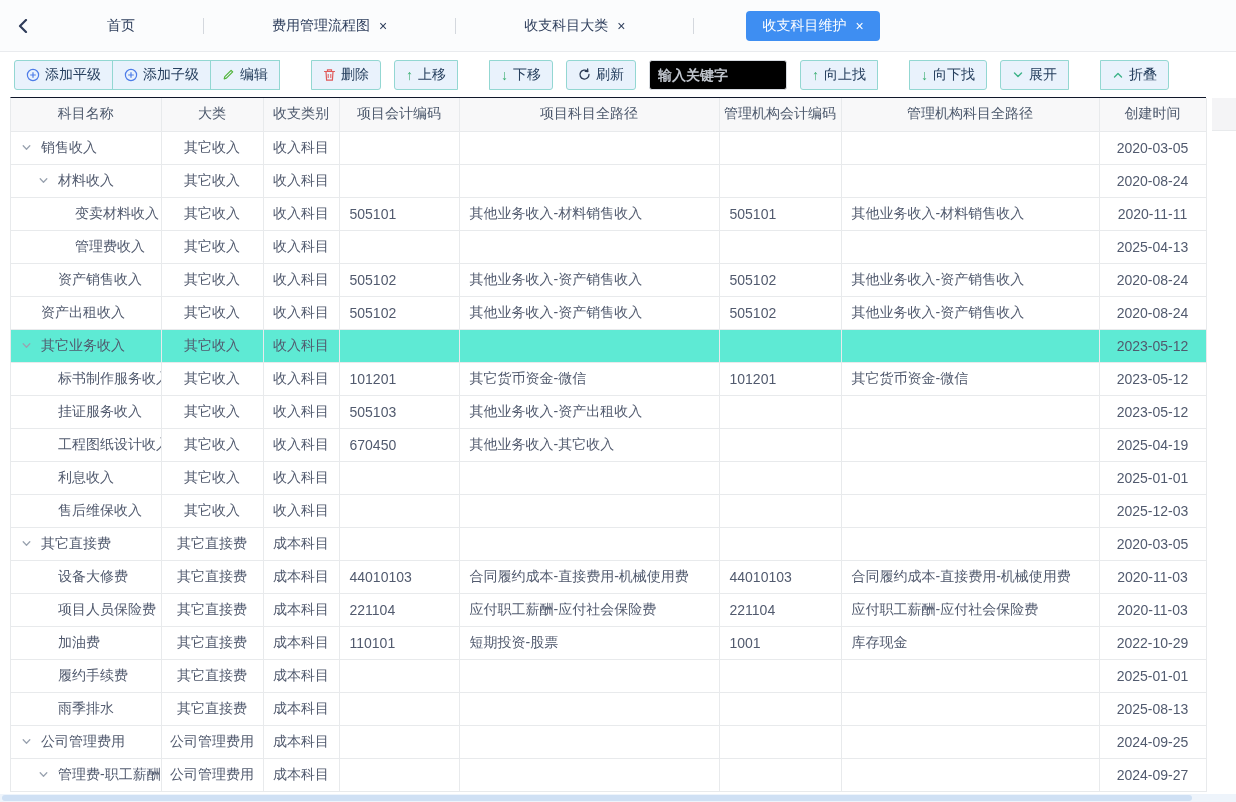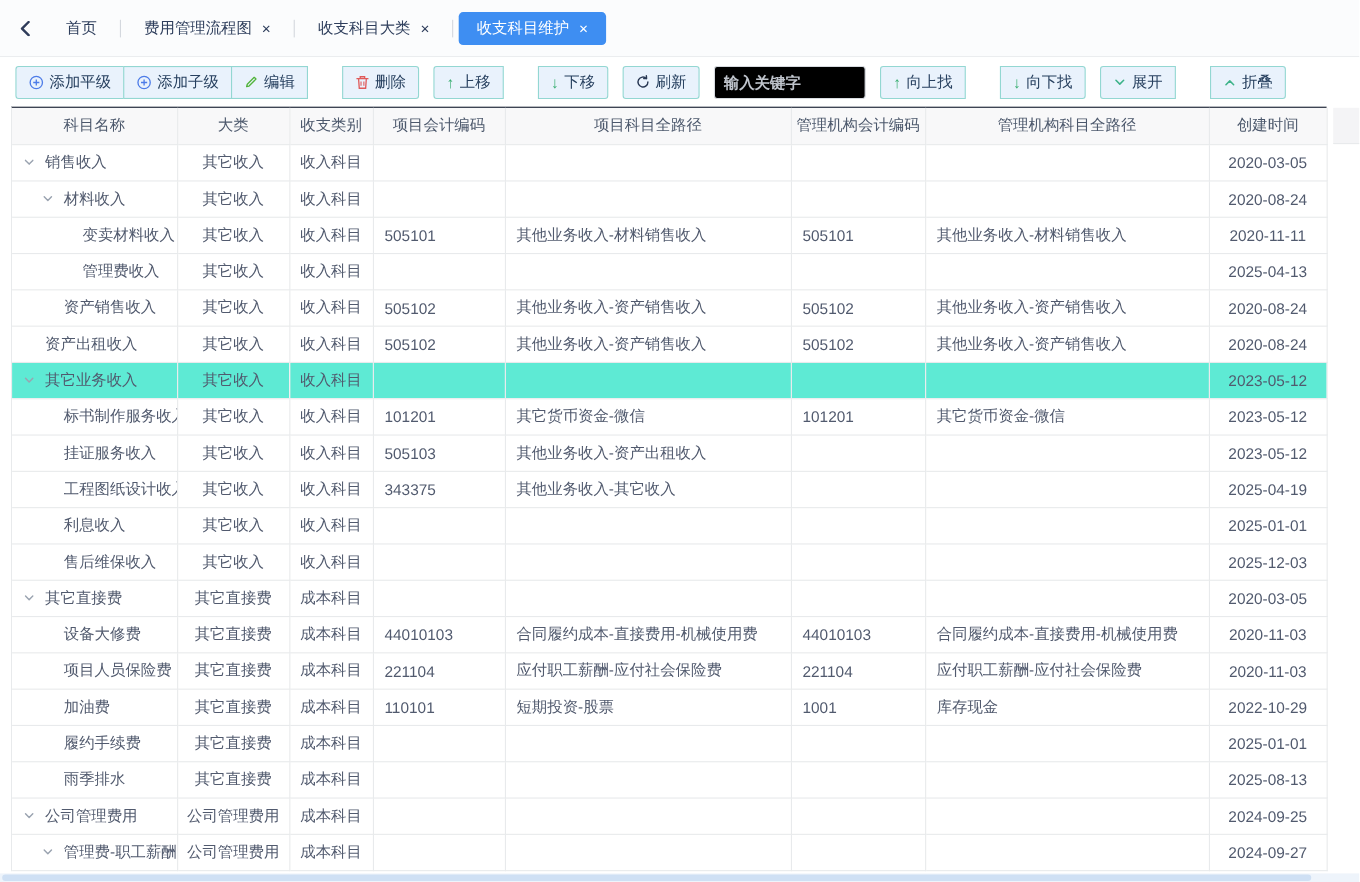--- a/index.html
+++ b/index.html
@@ -3,21 +3,21 @@
 <meta charset="utf-8">
 <style>
   * { margin:0; padding:0; box-sizing:border-box; }
   html,body { background:#fff; }
   .screen {
     width:1236px; height:802px; position:relative; overflow:hidden;
     background:#fff; font-family:"Liberation Sans","DejaVu Sans",sans-serif;
   }
   
   .tabbar { height:52px; background:#fbfcfd; border-bottom:1px solid #e9ebee;
-            display:flex; align-items:center; padding:0 10px; }
+            display:flex; align-items:center; padding:0 10px;gap:47px; }
   .back-btn { width:26px; height:30px; display:flex; align-items:center; justify-content:center;
               margin-right:8px; cursor:pointer; }
   .tab { display:flex; align-items:center; gap:9px; height:30px; padding:0 16px;
          font-size:14px; color:#2e3e5c; border-radius:4px; cursor:pointer; white-space:nowrap; }
   .tab.active { background:#3e8ef2; color:#fff; }
   .tab-close { font-size:14px; line-height:1; }
   .tab-sep { width:1px; height:16px; background:#d4d8de; margin:0 5px; }
   
   .toolbar { height:45px; display:flex; align-items:center; padding:0 14px; gap:13px; background:#fff; }
   .btn-group { display:flex; }
@@ -347,21 +347,21 @@
           <tr>
             <td>
               <div class="namewrap">
                 <span class="indent" style="width: 17px;"></span>
                 <span class="caret"></span>
                 <span class="nametext">工程图纸设计收入</span>
               </div>
             </td>
             <td class="center">其它收入</td>
             <td class="center">收入科目</td>
-            <td>343375</td>
+            <td>670450</td>
             <td>其他业务收入-其它收入</td>
             <td></td>
             <td></td>
             <td class="center">2025-04-19</td>
           </tr>
           <tr>
             <td>
               <div class="namewrap">
                 <span class="indent" style="width: 17px;"></span>
                 <span class="caret"></span>

